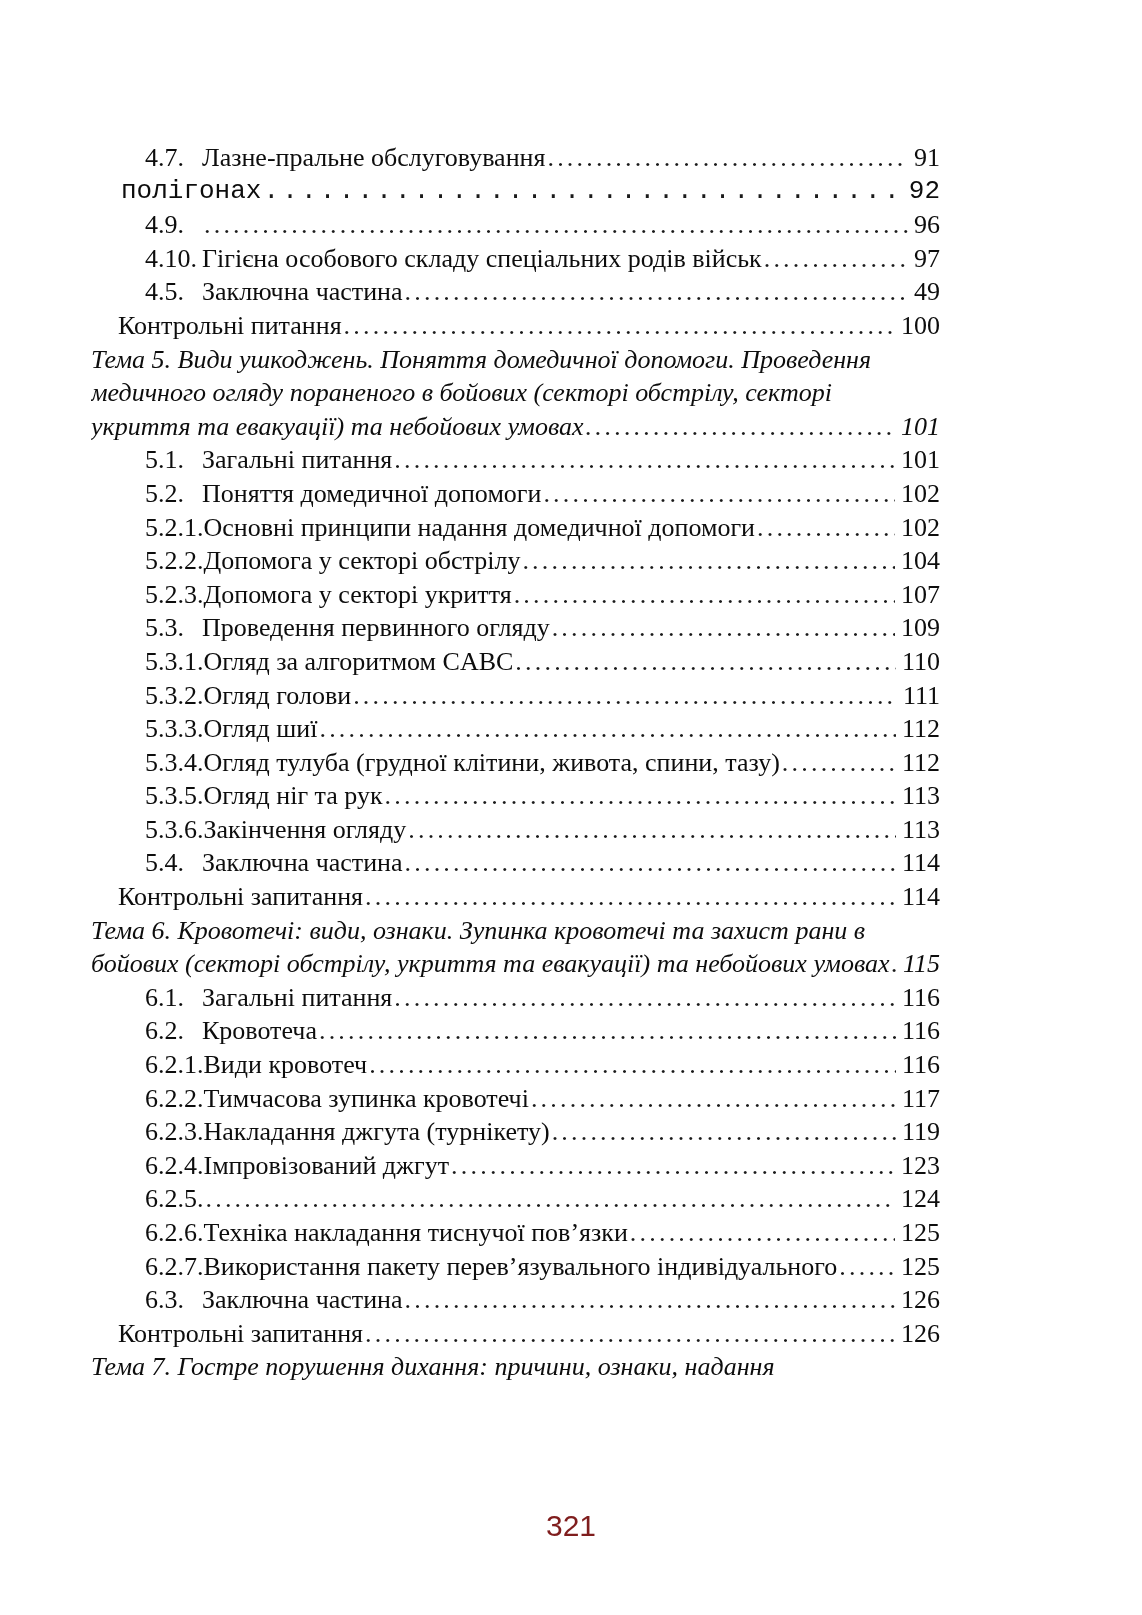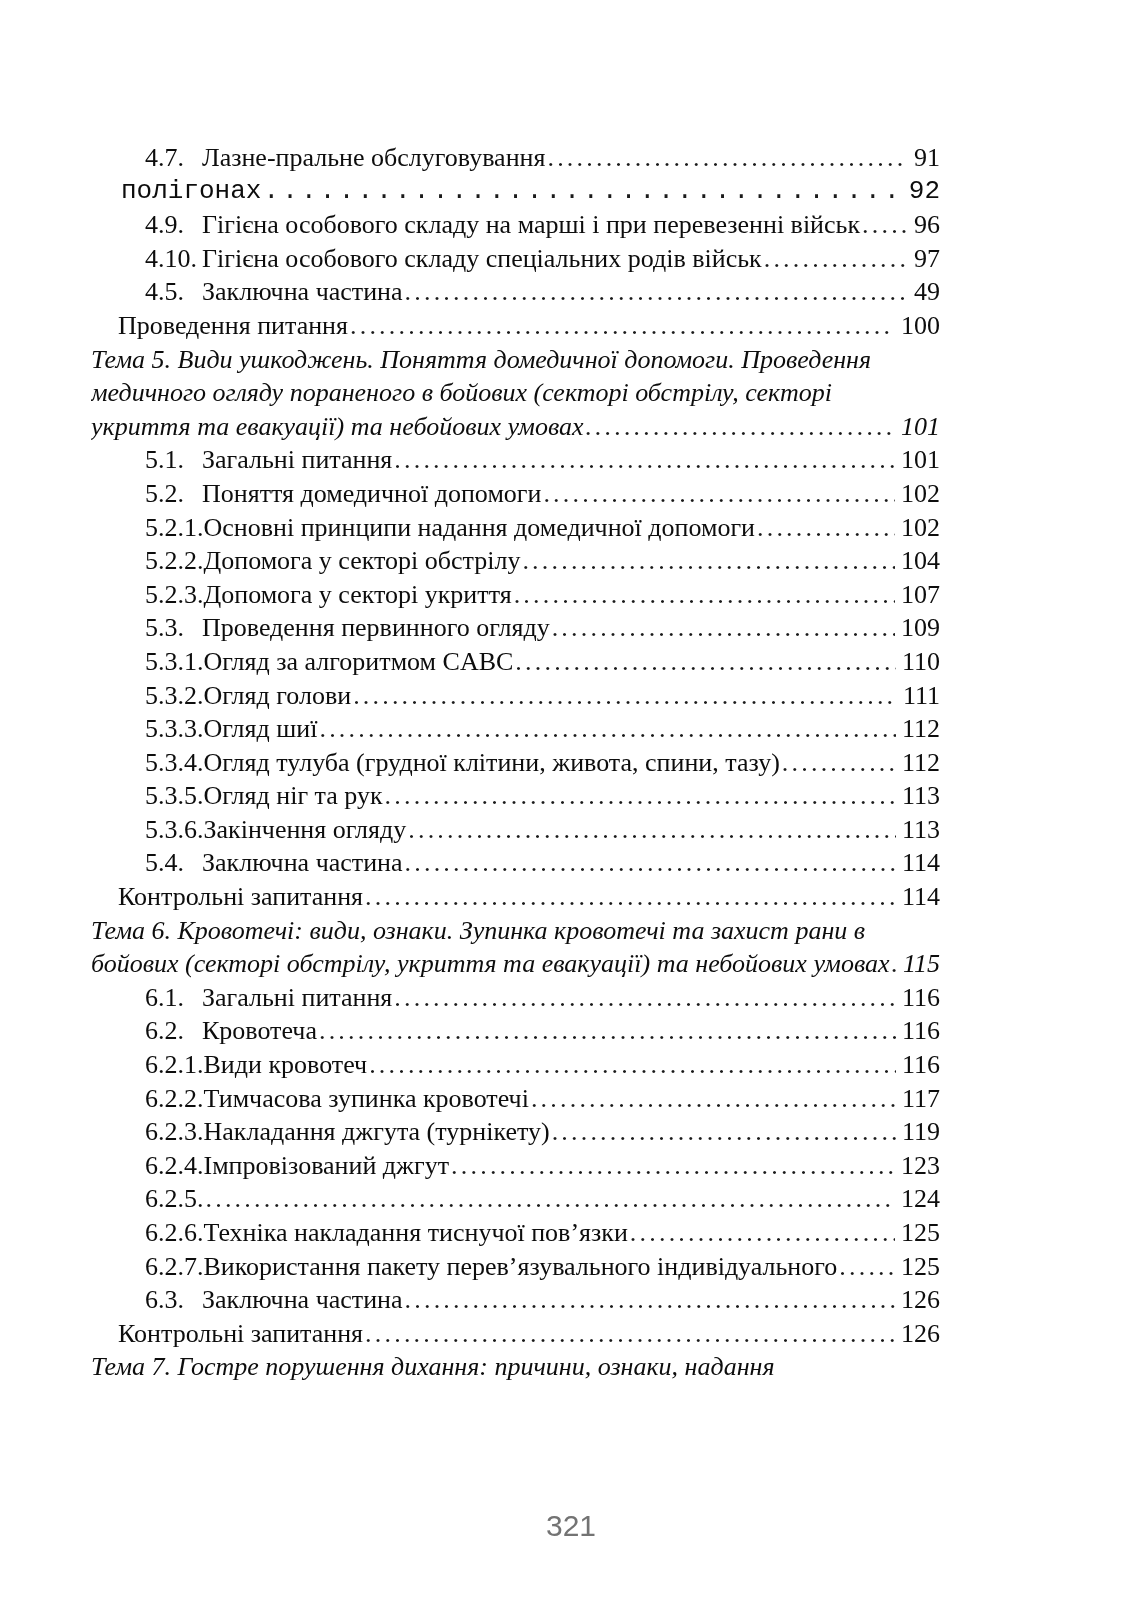--- a/index.html
+++ b/index.html
@@ -64,59 +64,58 @@
   }
   .footer {
     position: absolute;
     left: 0;
     top: 1506px;
     width: 1142px;
     text-align: center;
     font-family: "Liberation Sans", "DejaVu Sans", sans-serif;
     font-size: 30px;
     line-height: 40px;
-    color: #737373;
+    color: #7f1d1d;
   }
 </style>
 </head>
 <body>
 
 <div class="page">
   <div class="toc" id="toc-list">
       <div class="toc-row num">
         <span class="toc-num">4.7.</span>
         <span class="toc-text">Лазне-пральне обслуговування</span>
         <span class="toc-leader">........................................................................................................................</span>
         <span class="toc-page">91</span>
       </div>
       <div class="toc-row wrap">
         <span class="toc-text">полігонах</span>
         <span class="toc-leader">........................................................................................................................</span>
         <span class="toc-page">92</span>
       </div>
       <div class="toc-row num">
         <span class="toc-num">4.9.</span>
-        <span class="toc-text">Гігієна особового складу на марші і при перевезенні військ</span>
         <span class="toc-leader">........................................................................................................................</span>
         <span class="toc-page">96</span>
       </div>
       <div class="toc-row num">
         <span class="toc-num">4.10.</span>
         <span class="toc-text">Гігієна особового складу спеціальних родів військ</span>
         <span class="toc-leader">........................................................................................................................</span>
         <span class="toc-page">97</span>
       </div>
       <div class="toc-row num">
         <span class="toc-num">4.5.</span>
         <span class="toc-text">Заключна частина</span>
         <span class="toc-leader">........................................................................................................................</span>
         <span class="toc-page">49</span>
       </div>
       <div class="toc-row control">
-        <span class="toc-text">Проведення питання</span>
+        <span class="toc-text">Контрольні питання</span>
         <span class="toc-leader">........................................................................................................................</span>
         <span class="toc-page">100</span>
       </div>
       <div class="toc-row theme">
         <span class="toc-text">Тема 5. Види ушкоджень. Поняття домедичної допомоги. Проведення</span>
       </div>
       <div class="toc-row theme">
         <span class="toc-text">медичного огляду пораненого в бойових (секторі обстрілу, секторі</span>
       </div>
       <div class="toc-row theme">

